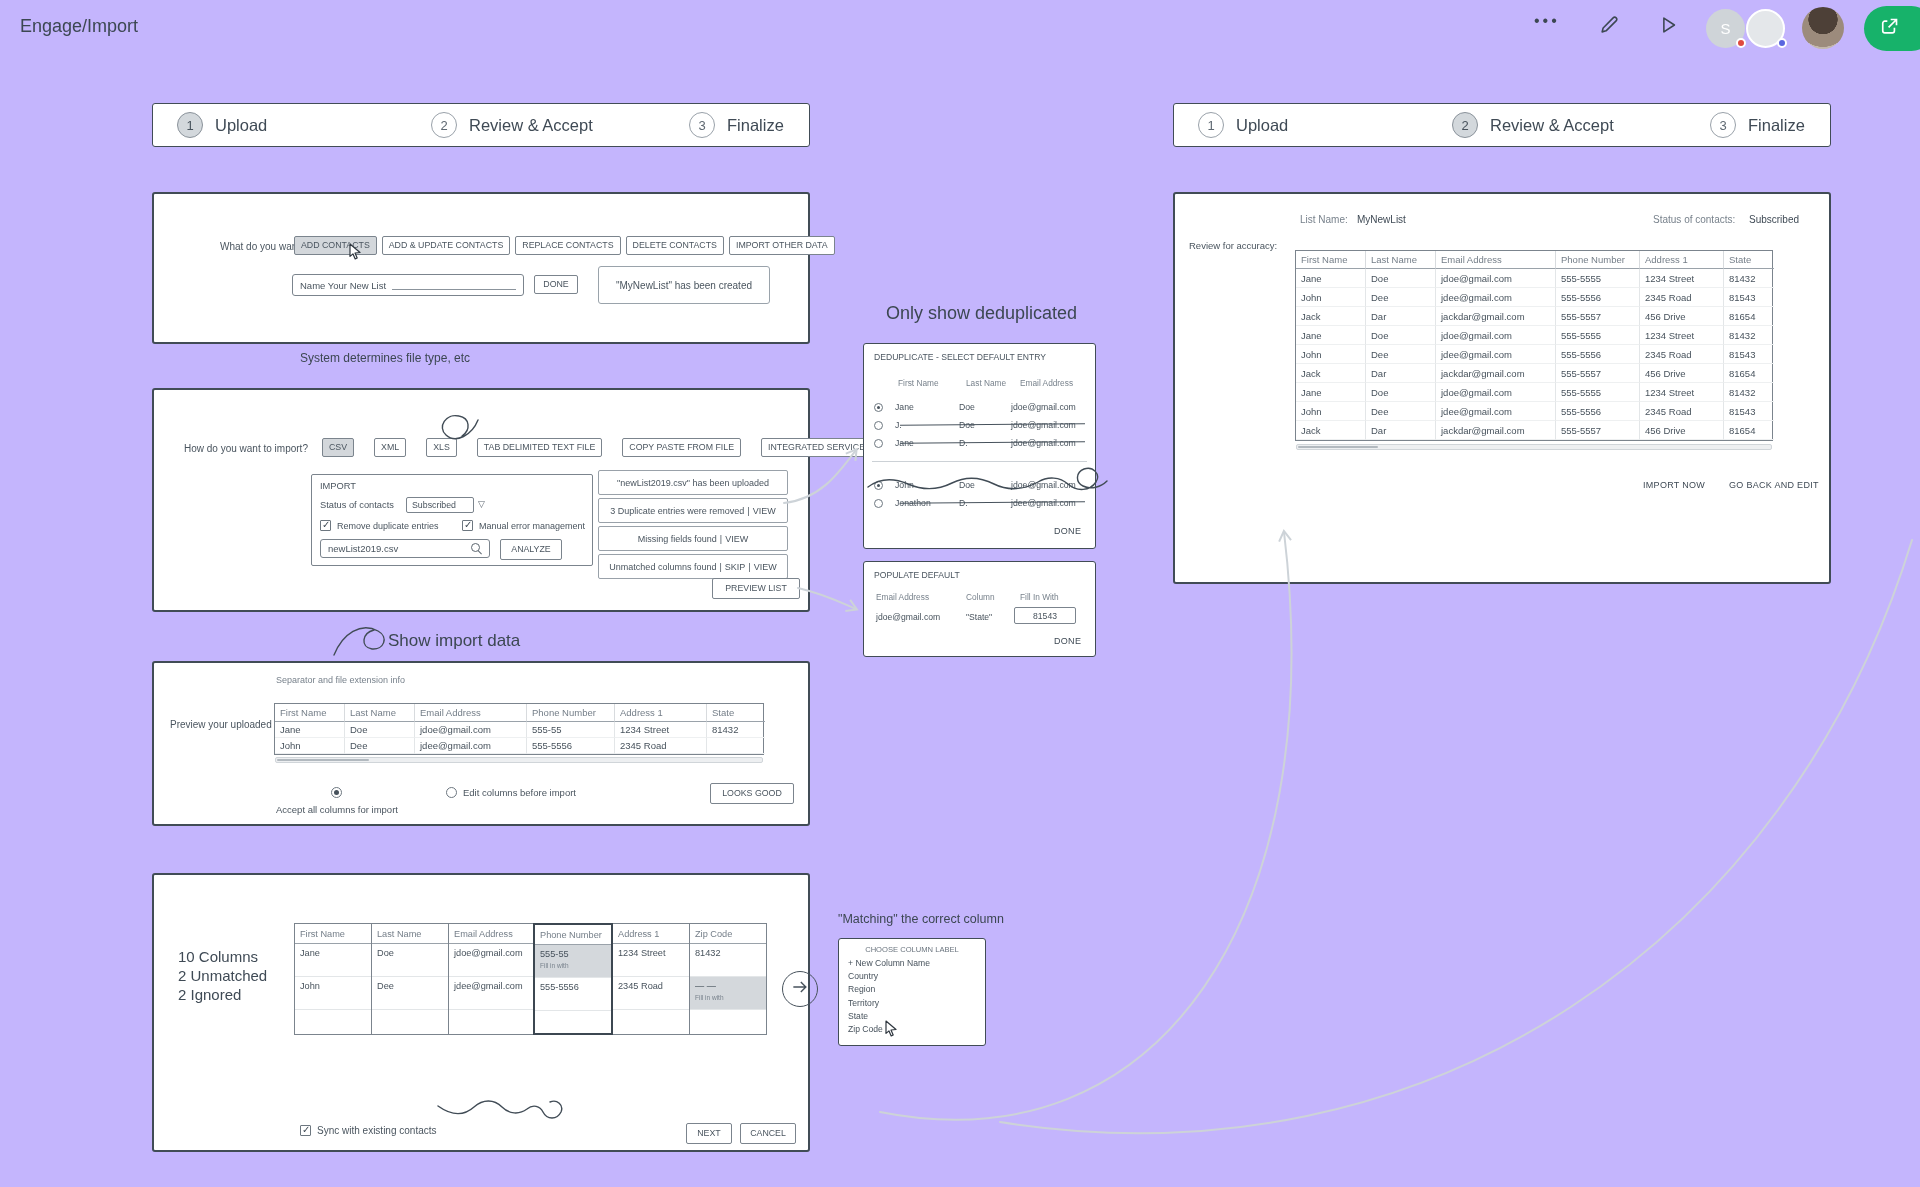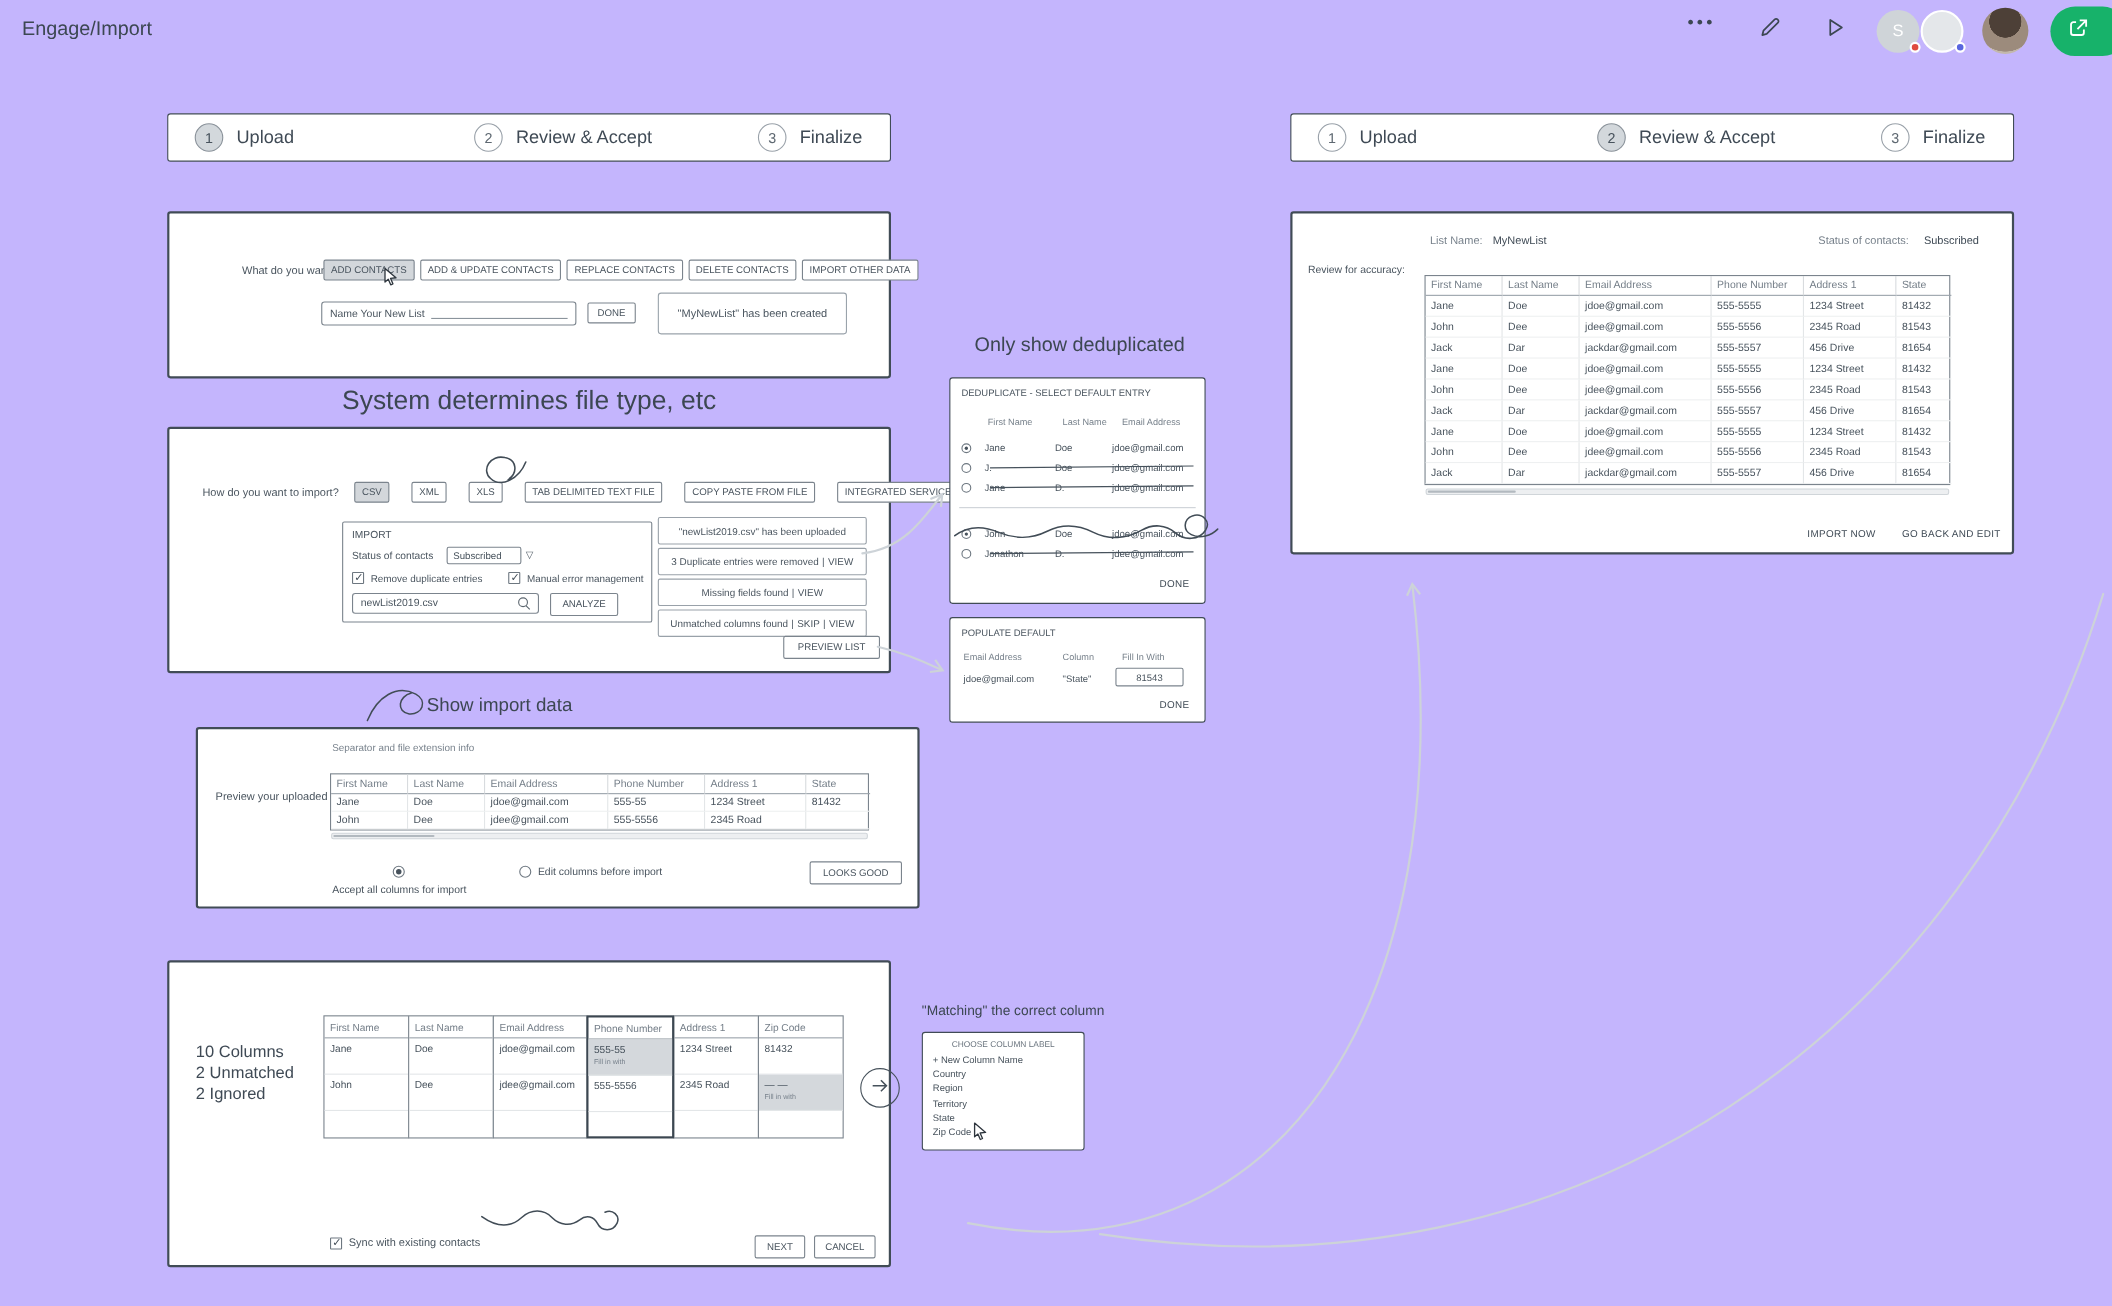--- a/index.html
+++ b/index.html
@@ -137,21 +137,21 @@
       <div class="btn">IMPORT OTHER DATA</div>
     </div>
     <div class="input" style="left:138px;top:80px;width:232px;height:22px;">
       <span>Name Your New List</span>
       <span class="fill"></span>
     </div>
     <div class="btn abs" style="left:380px;top:81px;width:44px;">DONE</div>
     <div class="note-box" style="left:444px;top:72px;width:172px;height:38px;">"MyNewList" has been created</div>
   </div>
 
-  <div class="ann" style="left:311px;top:351px;font-size:24px;">System determines file type, etc</div>
+  <div class="ann" style="left:300px;top:351px;font-size:12px;">System determines file type, etc</div>
 
   <div class="frame" style="left:152px;top:388px;width:658px;height:224px;">
     <div class="lbl" style="left:30px;top:53px;">How do you want to import?</div>
     <div class="btn-row" style="left:168px;top:48px;gap:20px;">
       <div class="btn sel">CSV</div>
       <div class="btn">XML</div>
       <div class="btn">XLS</div>
       <div class="btn">TAB DELIMITED TEXT FILE</div>
       <div class="btn">COPY PASTE FROM FILE</div>
       <div class="btn">INTEGRATED SERVICE</div>
@@ -196,21 +196,21 @@
       <span>|</span>
       <span>SKIP</span>
       <span>|</span>
       <span>VIEW</span>
     </div>
     <div class="btn abs" style="left:558px;top:188px;width:88px;padding:5px 0;">PREVIEW LIST</div>
   </div>
 
   <div class="ann" style="left:388px;top:631px;font-size:17px;">Show import data</div>
 
-  <div class="frame" style="left:152px;top:661px;width:658px;height:165px;margin-left:26px;">
+  <div class="frame" style="left:152px;top:661px;width:658px;height:165px;">
     <div class="abs" style="left:122px;top:12px;font-size:9px;color:#78828c;">Separator and file extension info</div>
     <div class="lbl" style="left:16px;top:56px;">Preview your uploaded list:</div>
     <div class="tbl" style="left:120px;top:40px;width:490px;grid-template-columns:70px 70px 112px 88px 92px 58px;grid-auto-rows:18px 16px 16px;">
       <div class="th">First Name</div>
         <div class="th">Last Name</div>
         <div class="th">Email Address</div>
         <div class="th">Phone Number</div>
         <div class="th">Address 1</div>
         <div class="th">State</div>
       <div class="td">Jane</div>
@@ -361,21 +361,21 @@
     <div class="abs" style="left:9px;top:18px;font-size:8.6px;color:#47525c;line-height:13.2px;">
       <div>+ New Column Name</div>
       <div>Country</div>
       <div>Region</div>
       <div>Territory</div>
       <div>State</div>
       <div>Zip Code</div>
     </div>
   </div>
 
-  <div class="frame" style="left:1173px;top:192px;width:658px;height:312px;">
+  <div class="frame" style="left:1173px;top:192px;width:658px;height:392px;">
     <span class="abs" style="left:125px;top:20px;font-size:10px;color:#78828c;">List Name:</span>
     <span class="abs" style="left:182px;top:20px;font-size:10px;color:#3f4a55;">MyNewList</span>
     <span class="abs" style="left:478px;top:20px;font-size:10px;color:#78828c;">Status of contacts:</span>
     <span class="abs" style="left:574px;top:20px;font-size:10px;color:#3f4a55;">Subscribed</span>
     <span class="abs" style="left:14px;top:46px;font-size:9.5px;color:#4a555f;">Review for accuracy:</span>
     <div class="tbl" style="left:120px;top:56px;width:478px;grid-template-columns:70px 70px 120px 84px 84px 50px;grid-auto-rows:18px 19px 19px 19px 19px 19px 19px 19px 19px 19px;">
       <div class="th">First Name</div>
         <div class="th">Last Name</div>
         <div class="th">Email Address</div>
         <div class="th">Phone Number</div>

